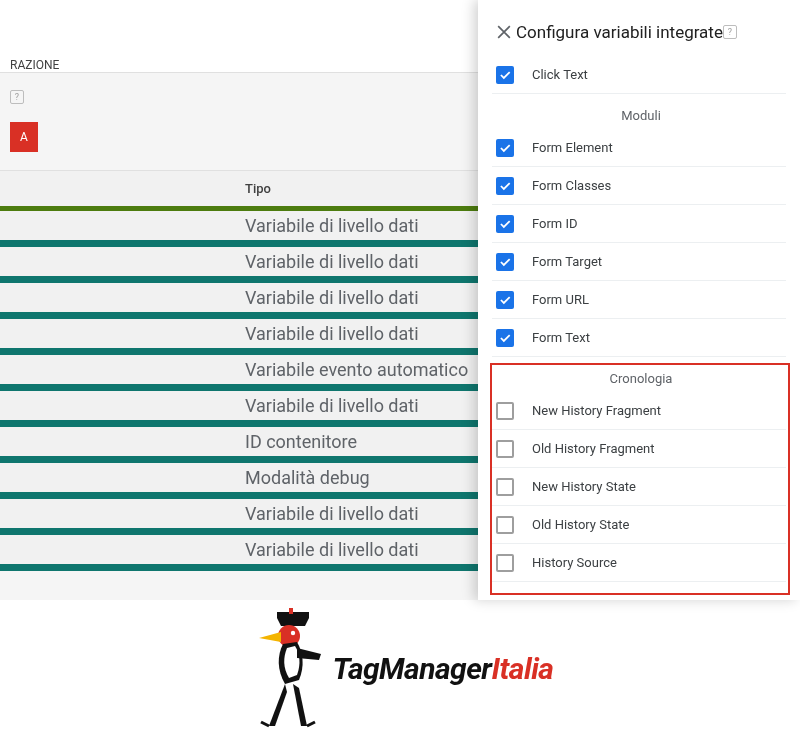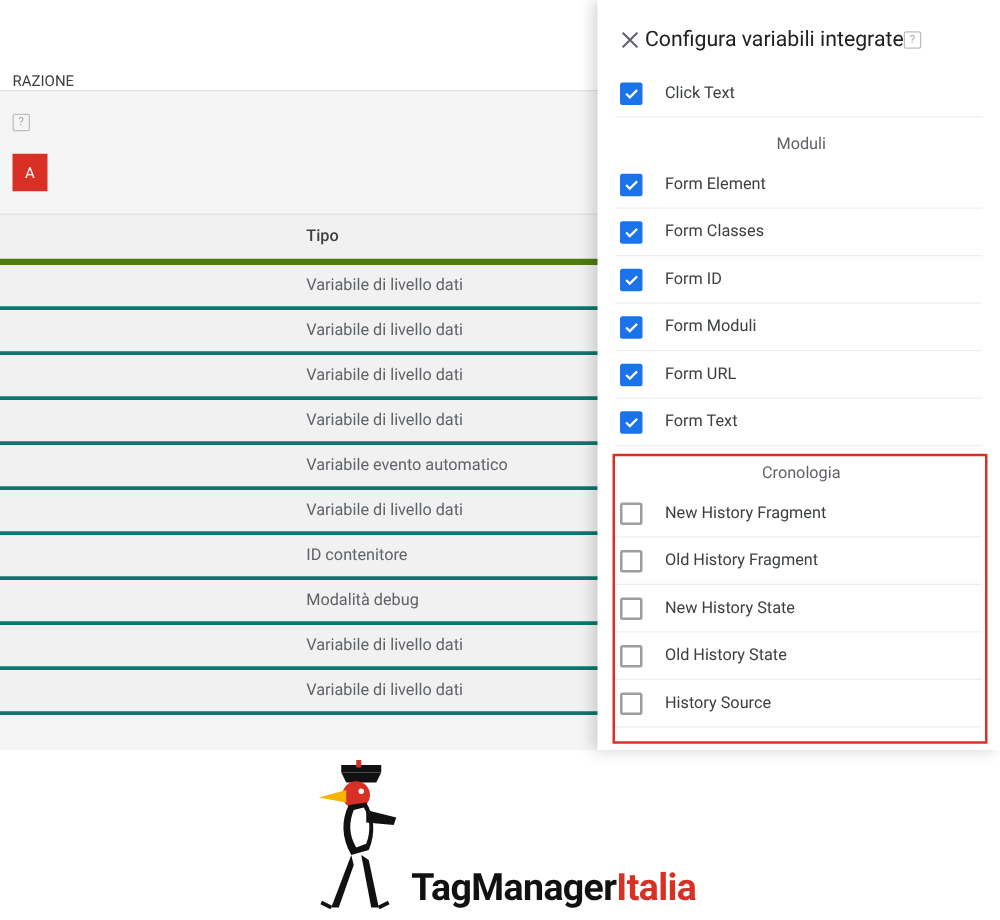--- a/index.html
+++ b/index.html
@@ -3,41 +3,41 @@
 <meta charset="utf-8">
 <style>
   * { box-sizing: border-box; margin: 0; padding: 0; }
   body { font-family: Roboto, Arial, sans-serif; background: #fff; width: 800px; height: 736px; position: relative; overflow: hidden; color: #212121; }
   .underlay { position: absolute; top: 0; left: 0; width: 800px; height: 600px; background: #f5f5f5; }
   .underlay-top { height: 73px; background: #fff; border-bottom: 1px solid #e0e0e0; display: flex; align-items: flex-end; padding-left: 10px; font-size: 12px; color: #404040; }
   .underlay-hint { margin-top: 12px; padding-left: 10px; }
   .hint-icon { display:inline-flex; width:14px; height:14px; border:1px solid #bdbdbd; border-radius:2px; align-items:center; justify-content:center; font-size:9px; color:#9e9e9e; }
   .underlay-btn { margin: 18px 0 18px 10px; height: 30px; background:#d93025; color:#fff; display:inline-flex; align-items:center; padding:0 10px; font-size:12px; letter-spacing:.3px; }
   .table-head { padding: 10px 10px 10px 245px; font-size: 13px; font-weight: 500; color:#404040; background:#f1f1f1; border-top:1px solid #e0e0e0; border-bottom:5px solid #4d7c0f; }
-  .table-row { height: 36px; display:flex; align-items:center; padding-left:245px; font-size:13px; color:#5f6368; border-bottom:3px solid #0f766e; background:#f1f1f1; }
+  .table-row { height: 36px; display:flex; align-items:center; padding-left:245px; font-size:18px; color:#5f6368; border-bottom:7px solid #0f766e; background:#f1f1f1; }
 
   .panel { position:absolute; top:0; right:0; width:322px; height:600px; background:#fff; box-shadow:-4px 0 12px rgba(0,0,0,.18); }
   .panel-header { display:flex; align-items:center; gap:0; padding:20px 14px 12px 14px; }
   .close-btn { width:24px; height:24px; display:inline-flex; align-items:center; justify-content:center; color:#5f6368; cursor:pointer; }
   .panel-title { font-size:17px; color:#212121; font-weight:400; }
 
   .list { padding: 0 14px; text-align: center; }
   .group-label { font-size:13px; color:#5f6368; padding: 14px 0 6px 4px; }
   .item { display:flex; align-items:center; gap:18px; height:38px; border-bottom:1px solid #eceff1; padding-left:4px; }
   .item:last-child { border-bottom:1px solid #eceff1; }
   .item-label { font-size:13px; color:#3c4043; }
 
   .chk { width:18px; height:18px; border-radius:2px; display:inline-flex; align-items:center; justify-content:center; flex-shrink:0; }
   .chk.checked { background:#1a73e8; }
   .chk.unchecked { border:2px solid #9e9e9e; background:#fff; }
   .chk svg { width:14px; height:14px; }
 
   .highlight-box { position:absolute; border:2px solid #d93025; pointer-events:none; left:490px; top:363px; width:300px; height:232px; }
 
-  .logo-area { position:absolute; top:608px; left:0; width:800px; display:flex; align-items:flex-end; justify-content:center; gap:6px; }
+  .logo-area { position:absolute; top:608px; left:0; width:800px; display:flex; align-items:center; justify-content:center; gap:6px;font-style:italic; }
   .logo-svg { width:80px; height:120px; }
   .brand { font-size:30px; font-weight:700; letter-spacing:-.5px; }
   .brand .dark { color:#111; }
   .brand .it { color:#d93025; }
 </style>
 </head>
 <body>
 
 <div class="underlay">
   <div class="underlay-top">
@@ -129,21 +129,21 @@
           </svg>
         </span>
         <span class="item-label">Form ID</span>
       </div>
       <div class="item">
         <span class="chk checked">
           <svg viewBox="0 0 24 24">
             <path fill="none" stroke="#fff" stroke-width="3" d="M5 12l5 5L20 7"></path>
           </svg>
         </span>
-        <span class="item-label">Form Moduli</span>
+        <span class="item-label">Form Target</span>
       </div>
       <div class="item">
         <span class="chk checked">
           <svg viewBox="0 0 24 24">
             <path fill="none" stroke="#fff" stroke-width="3" d="M5 12l5 5L20 7"></path>
           </svg>
         </span>
         <span class="item-label">Form URL</span>
       </div>
       <div class="item">

